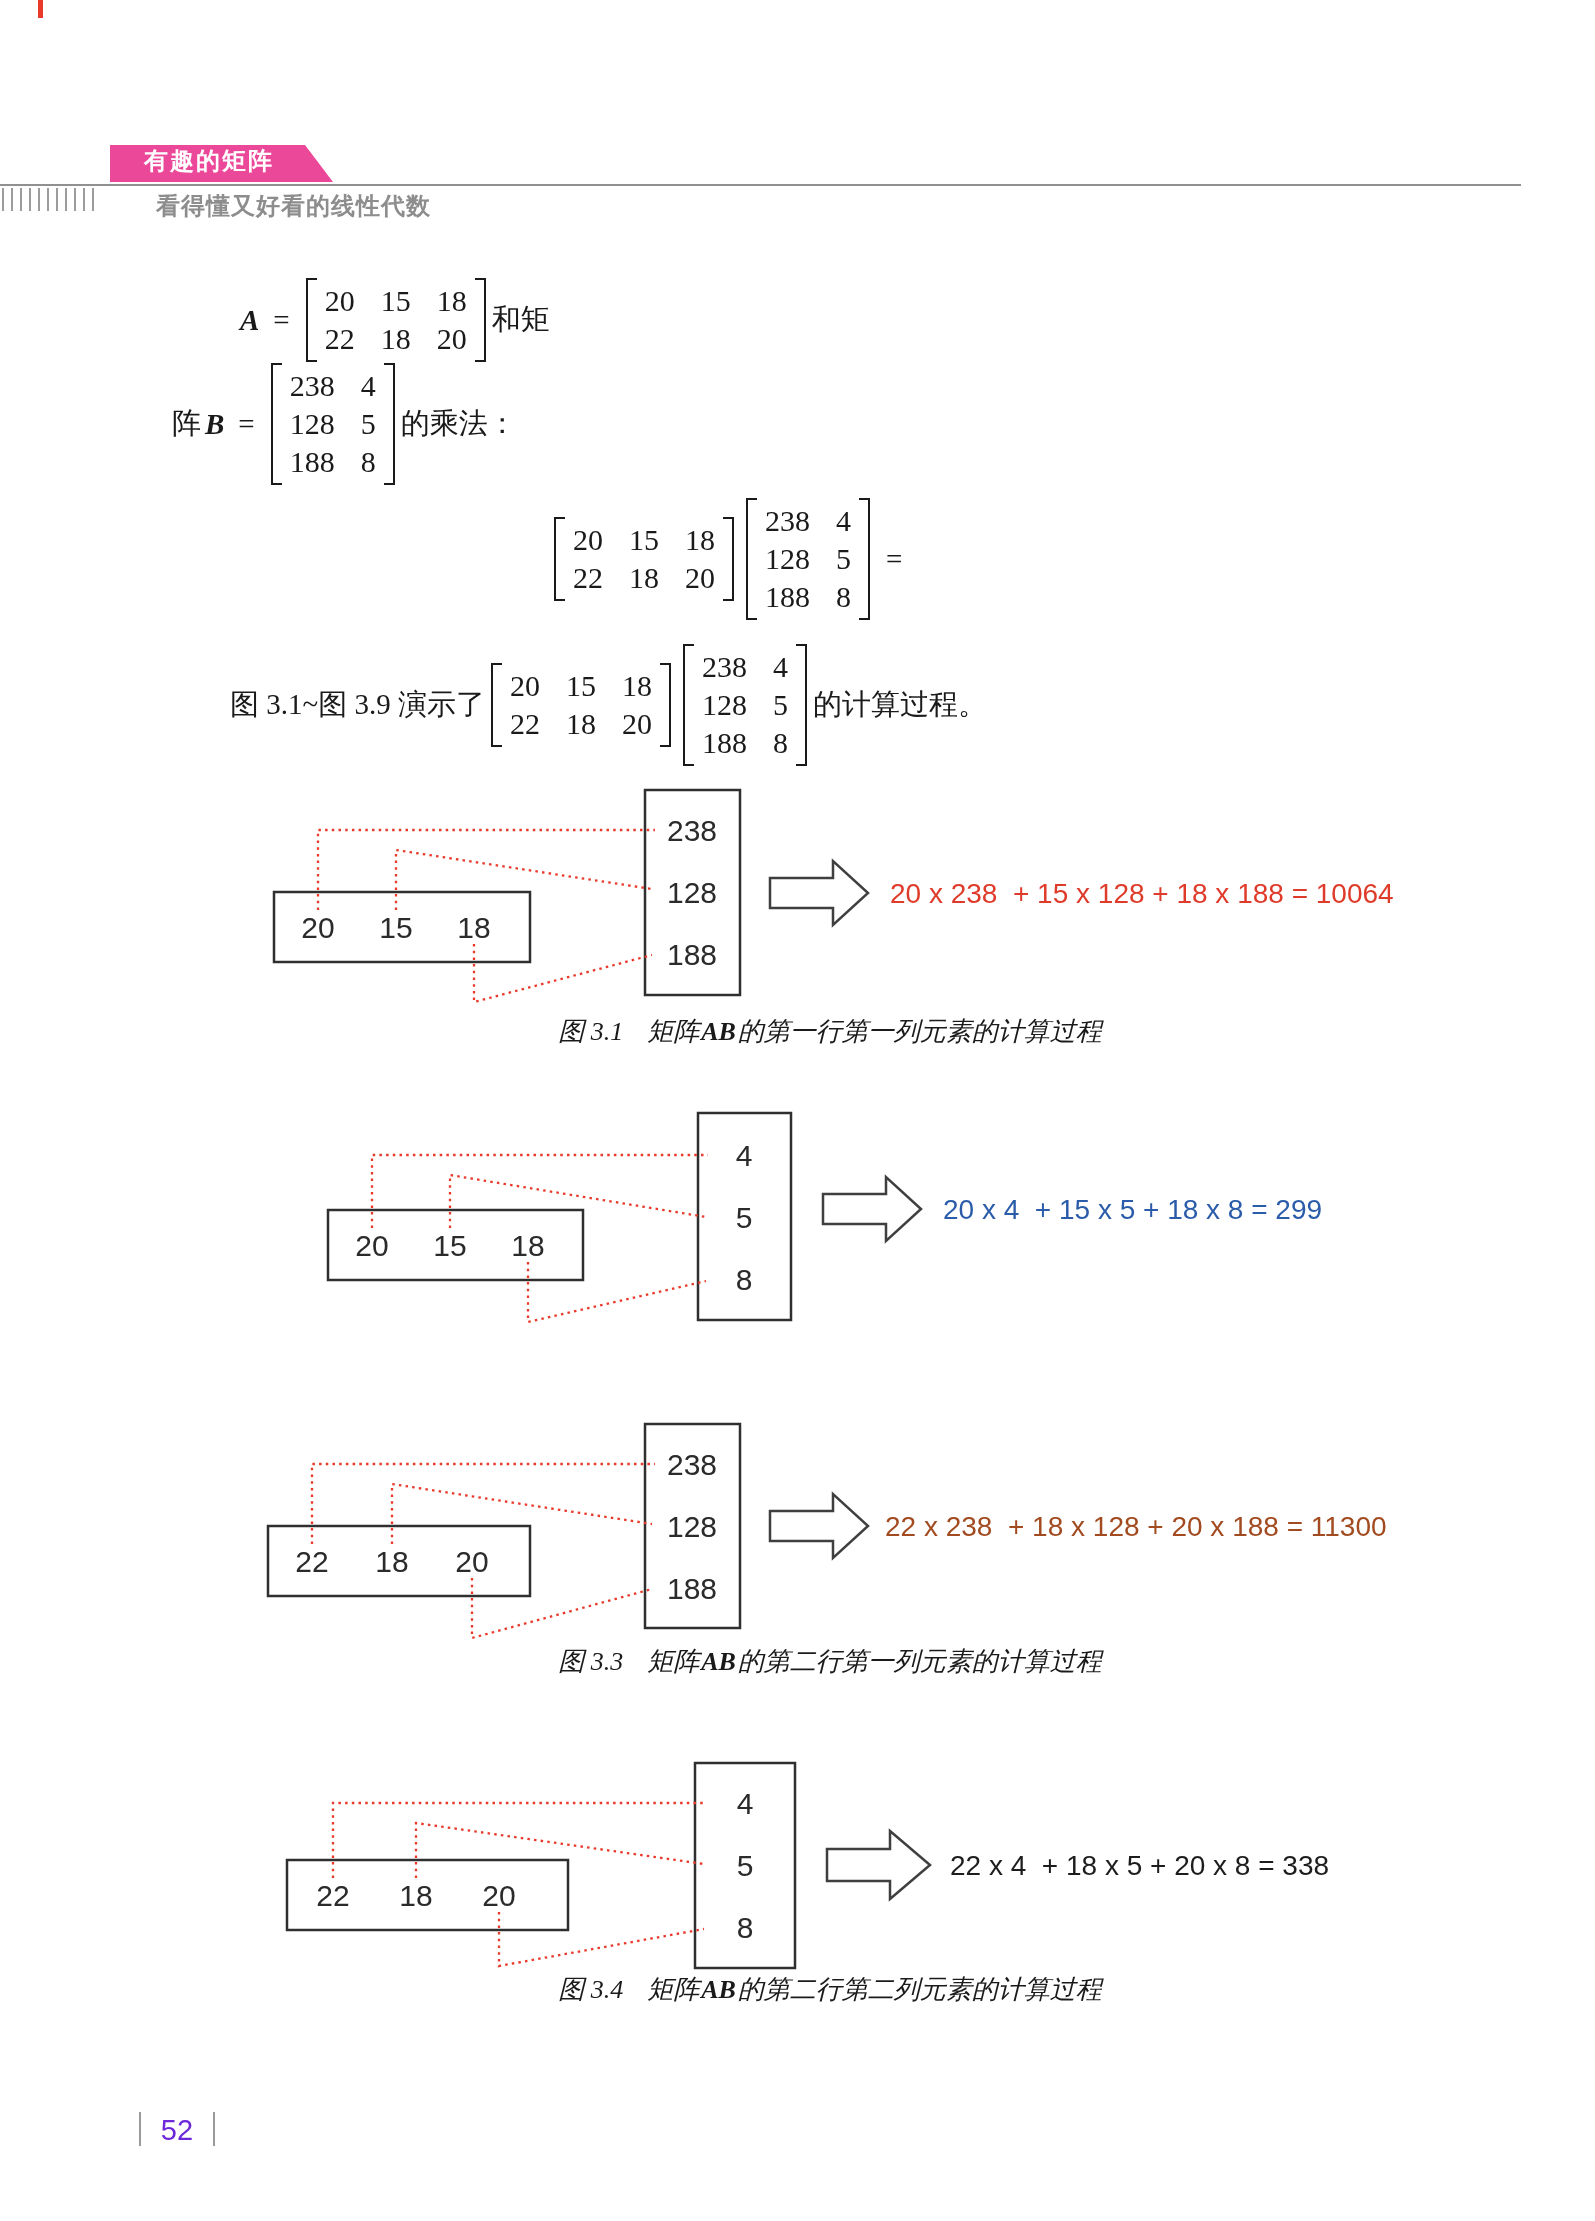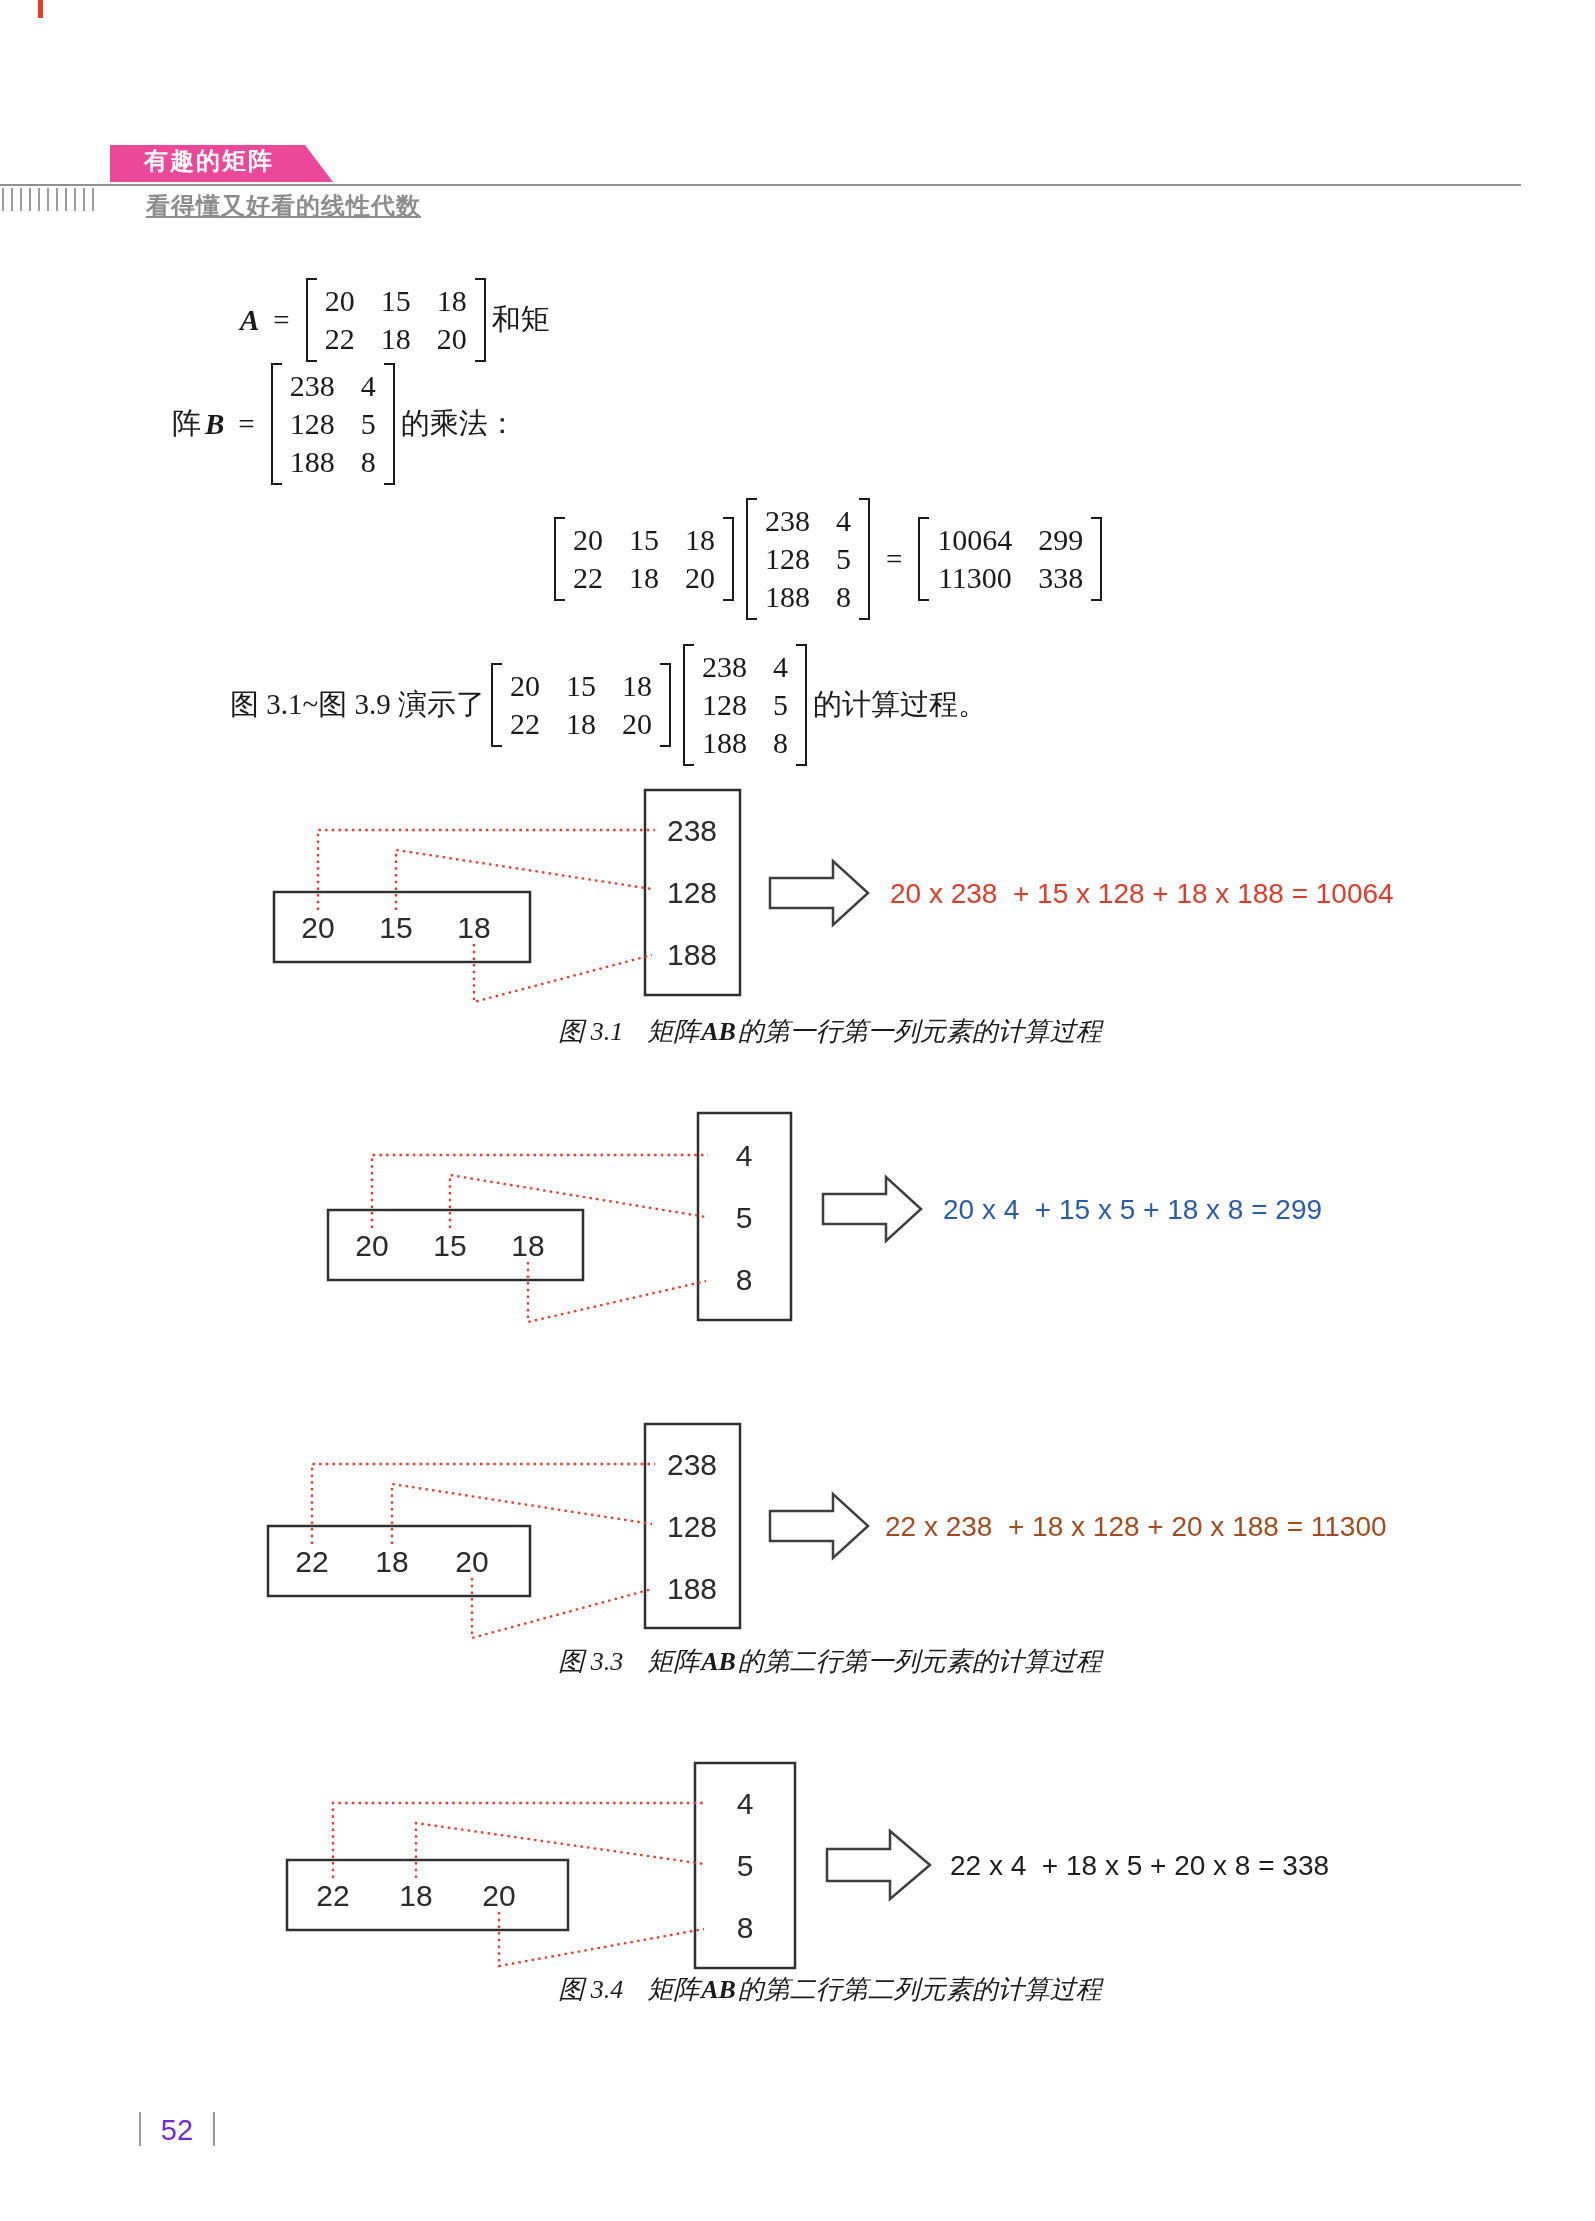--- a/index.html
+++ b/index.html
@@ -9,21 +9,21 @@
   .abs{position:absolute;}
 
   
   #corner-mark{left:38px;top:0;width:5px;height:18px;background:#e8392a;}
   #banner{left:110px;top:145px;width:223px;height:37px;background:#ec4899;
           clip-path:polygon(0 0,195px 0,100% 100%,0 100%);}
   #banner-text{line-height:37px;padding-left:34px;color:#fff;font:bold 24px "Liberation Sans","DejaVu Sans",sans-serif;letter-spacing:2px;}
   #hrule{left:0;top:184px;width:1521px;height:0;border-top:2px solid #909090;}
   #ticks{left:2px;top:188px;width:98px;height:23px;
          background:repeating-linear-gradient(90deg,#9c9c9c 0 2px,transparent 2px 9px);}
-  #subtitle{left:146px;top:190px;font:600 24px "Liberation Sans","DejaVu Sans",sans-serif;color:#8d8d8d;letter-spacing:1px;text-decoration:underline;}
+  #subtitle{left:156px;top:190px;font:600 24px "Liberation Sans","DejaVu Sans",sans-serif;color:#8d8d8d;letter-spacing:1px;}
 
   
   .textrow{display:flex;align-items:center;white-space:nowrap;font-size:29px;}
   #para1{left:236px;top:274px;height:92px;}
   #para2{left:172px;top:364px;height:120px;}
   #equation{left:548px;top:496px;height:126px;}
   #intro{left:230px;top:644px;height:122px;}
   .var{font-style:italic;font-weight:bold;padding:0 4px;}
   .eq-sign{margin:0 10px;}
 
@@ -127,30 +127,20 @@
         <span class="mxc">238</span>
         <span class="mxc">4</span>
         <span class="mxc">128</span>
         <span class="mxc">5</span>
         <span class="mxc">188</span>
         <span class="mxc">8</span>
       </span>
       <span class="mxb mxr"></span>
     </span>
     <span class="eq-sign">=</span>
-    <span class="matrix">
-      <span class="mxb mxl"></span>
-      <span class="mxg cols2">
-        <span class="mxc">10064</span>
-        <span class="mxc">299</span>
-        <span class="mxc">11300</span>
-        <span class="mxc">338</span>
-      </span>
-      <span class="mxb mxr"></span>
-    </span>
   </div>
 
   <div class="abs textrow" id="intro">
     <span>图 3.1~图 3.9 演示了</span>
     <span class="matrix">
       <span class="mxb mxl"></span>
       <span class="mxg cols3">
         <span class="mxc">20</span>
         <span class="mxc">15</span>
         <span class="mxc">18</span>

